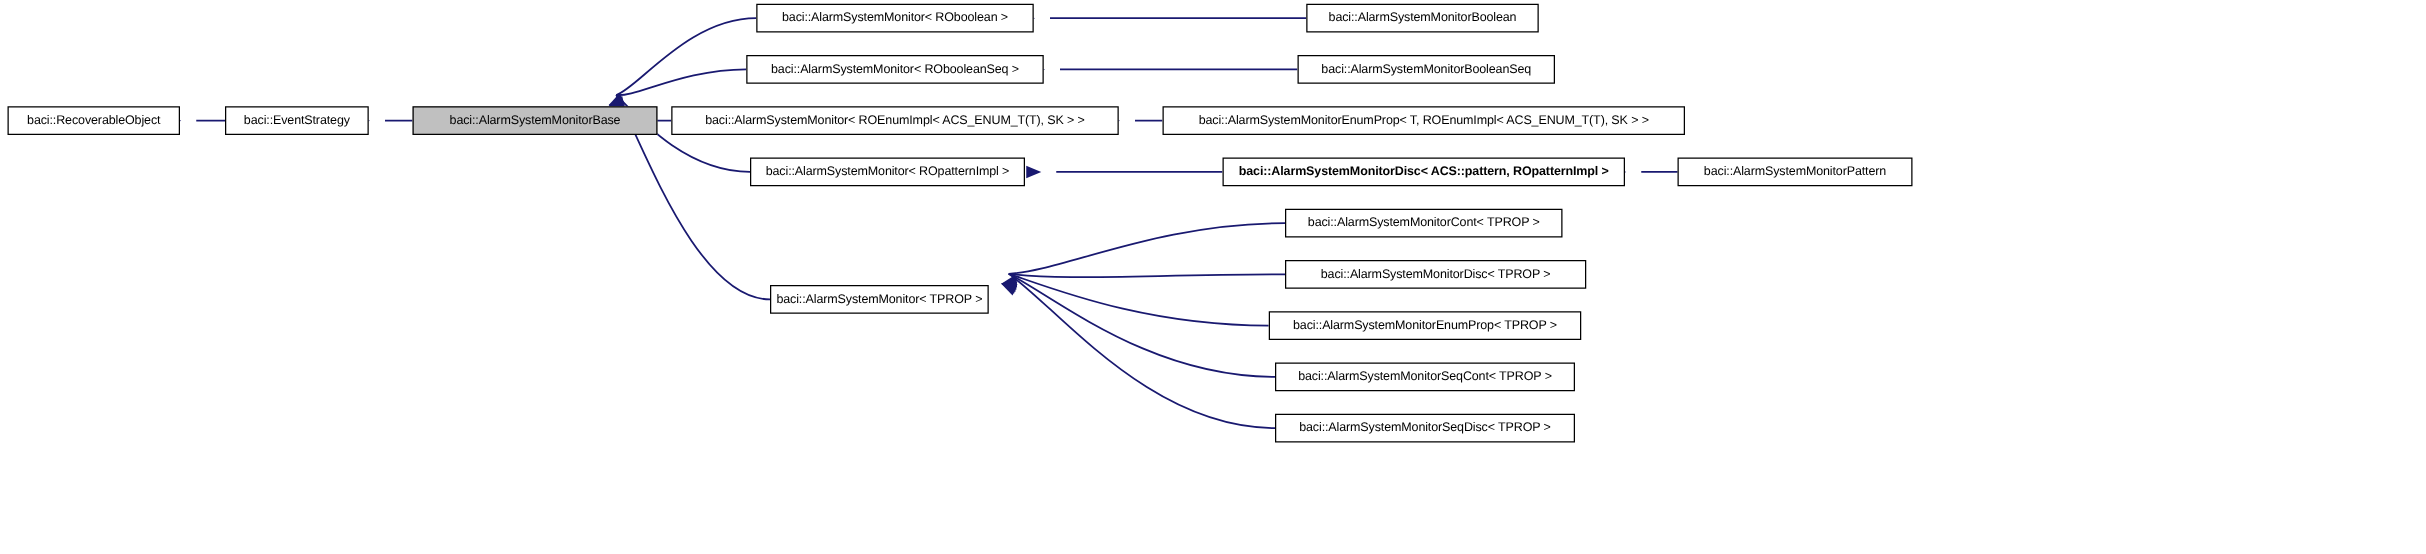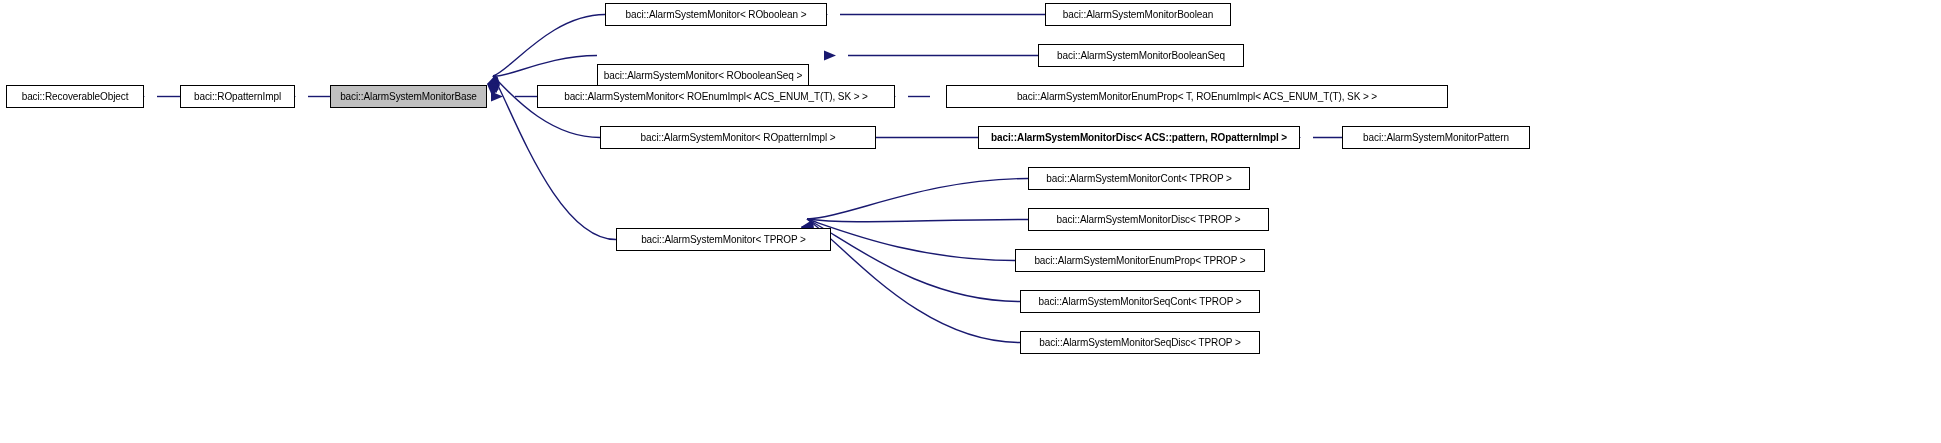--- a/index.html
+++ b/index.html
@@ -63,47 +63,47 @@
       <path d="M 1020 301.5 C 920.1 301.5, 846.84 239.59, 807 219" fill="none" stroke="#191970" stroke-width="1.4"></path>
       <polygon points="0,0 -12,-5 -12,5" fill="#191970" transform="translate(801,227) rotate(-164.45047987211717)"></polygon>
       <path d="M 1020 342.5 C 920.1 342.5, 846.84 246.97, 807 219" fill="none" stroke="#191970" stroke-width="1.4"></path>
       <polygon points="0,0 -12,-5 -12,5" fill="#191970" transform="translate(801,227) rotate(-156.76319248945387)"></polygon>
     </svg>
   <div id="nodes">
       <div class="node" style="left: 6px; top: 85px; width: 138px;">
         <span>baci::RecoverableObject</span>
       </div>
       <div class="node" style="left: 180px; top: 85px; width: 115px;">
-        <span>baci::ROpatternImpl</span>
+        <span>baci::EventStrategy</span>
       </div>
-      <div class="node current" style="left: 330px; top: 85px; width: 157px;">
+      <div class="node current" style="left: 330px; top: 85px; width: 196px;">
         <span>baci::AlarmSystemMonitorBase</span>
       </div>
       <div class="node" style="left: 605px; top: 3px; width: 222px;">
         <span>baci::AlarmSystemMonitor&lt; ROboolean &gt;</span>
       </div>
-      <div class="node" style="left: 597px; top: 44px; width: 212px; margin-top: 20px;">
+      <div class="node" style="left: 597px; top: 44px; width: 238px;">
         <span>baci::AlarmSystemMonitor&lt; RObooleanSeq &gt;</span>
       </div>
       <div class="node" style="left: 537px; top: 85px; width: 358px;">
         <span>baci::AlarmSystemMonitor&lt; ROEnumImpl&lt; ACS_ENUM_T(T), SK &gt; &gt;</span>
       </div>
-      <div class="node" style="left: 600px; top: 126px; width: 276px; justify-content: center;">
+      <div class="node" style="left: 600px; top: 126px; width: 220px; justify-content: center;">
         <span>baci::AlarmSystemMonitor&lt; ROpatternImpl &gt;</span>
       </div>
-      <div class="node" style="left: 616px; top: 228px; width: 215px;">
+      <div class="node" style="left: 616px; top: 228px; width: 175px;">
         <span>baci::AlarmSystemMonitor&lt; TPROP &gt;</span>
       </div>
       <div class="node" style="left: 1045px; top: 3px; width: 186px;">
         <span>baci::AlarmSystemMonitorBoolean</span>
       </div>
       <div class="node" style="left: 1038px; top: 44px; width: 206px;">
         <span>baci::AlarmSystemMonitorBooleanSeq</span>
       </div>
-      <div class="node" style="left: 930px; top: 85px; width: 502px; margin-left: 16px;">
+      <div class="node" style="left: 930px; top: 85px; width: 418px;">
         <span>baci::AlarmSystemMonitorEnumProp&lt; T, ROEnumImpl&lt; ACS_ENUM_T(T), SK &gt; &gt;</span>
       </div>
       <div class="node" style="left: 978px; top: 126px; width: 322px; font-weight: bold;">
         <span>baci::AlarmSystemMonitorDisc&lt; ACS::pattern, ROpatternImpl &gt;</span>
       </div>
       <div class="node" style="left: 1342px; top: 126px; width: 188px;">
         <span>baci::AlarmSystemMonitorPattern</span>
       </div>
       <div class="node" style="left: 1028px; top: 167px; width: 222px;">
         <span>baci::AlarmSystemMonitorCont&lt; TPROP &gt;</span>

